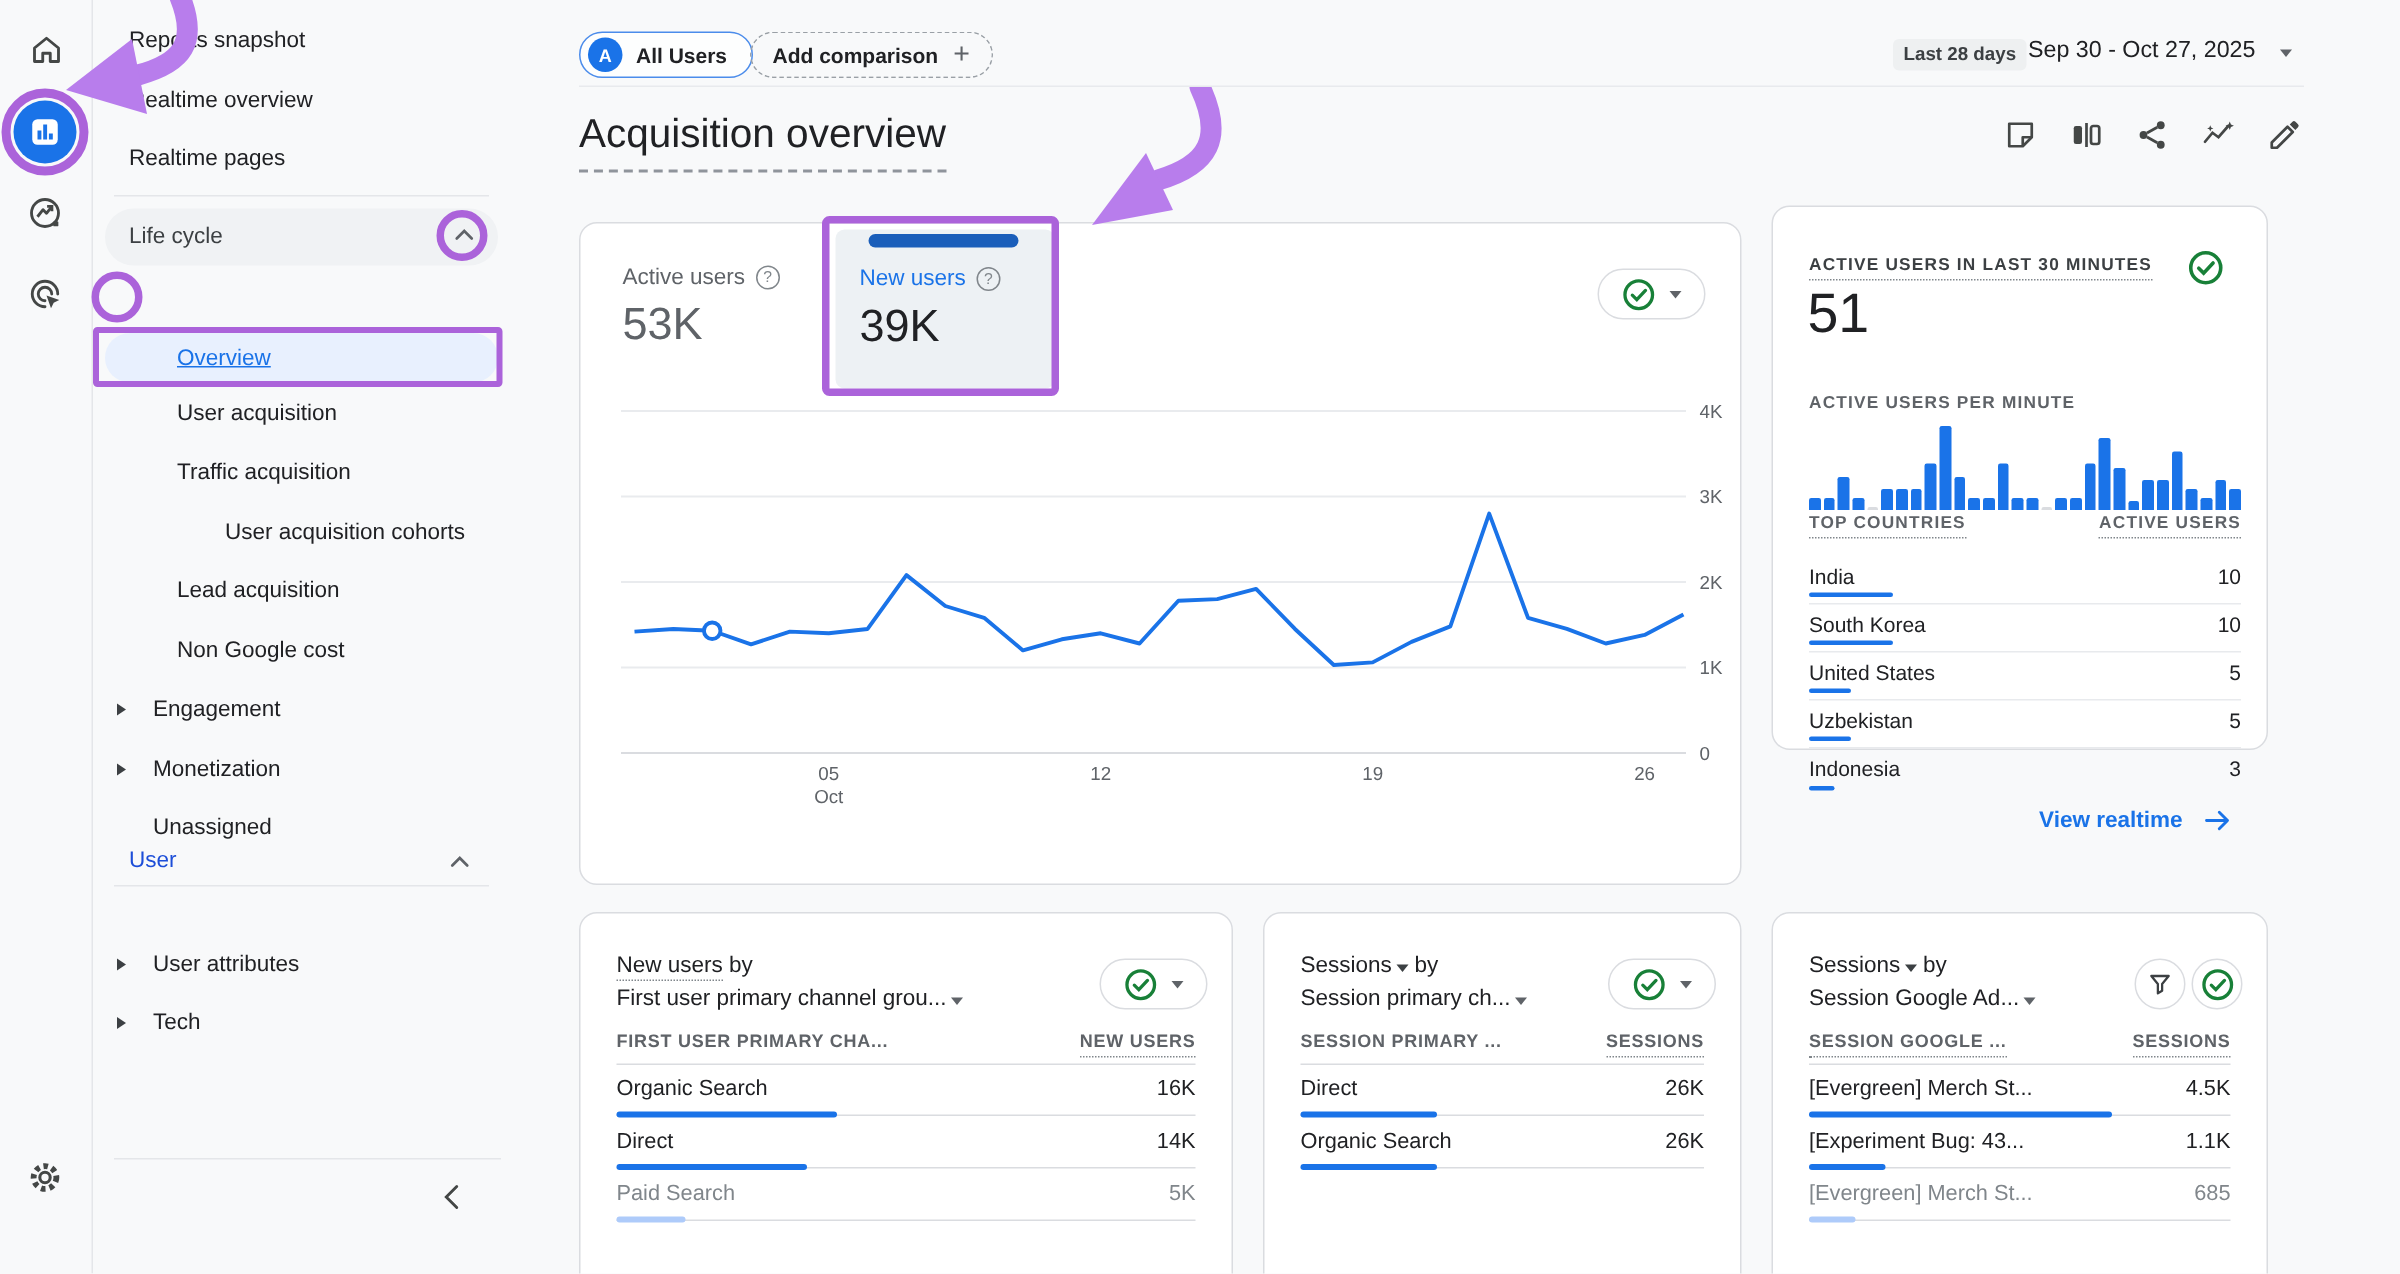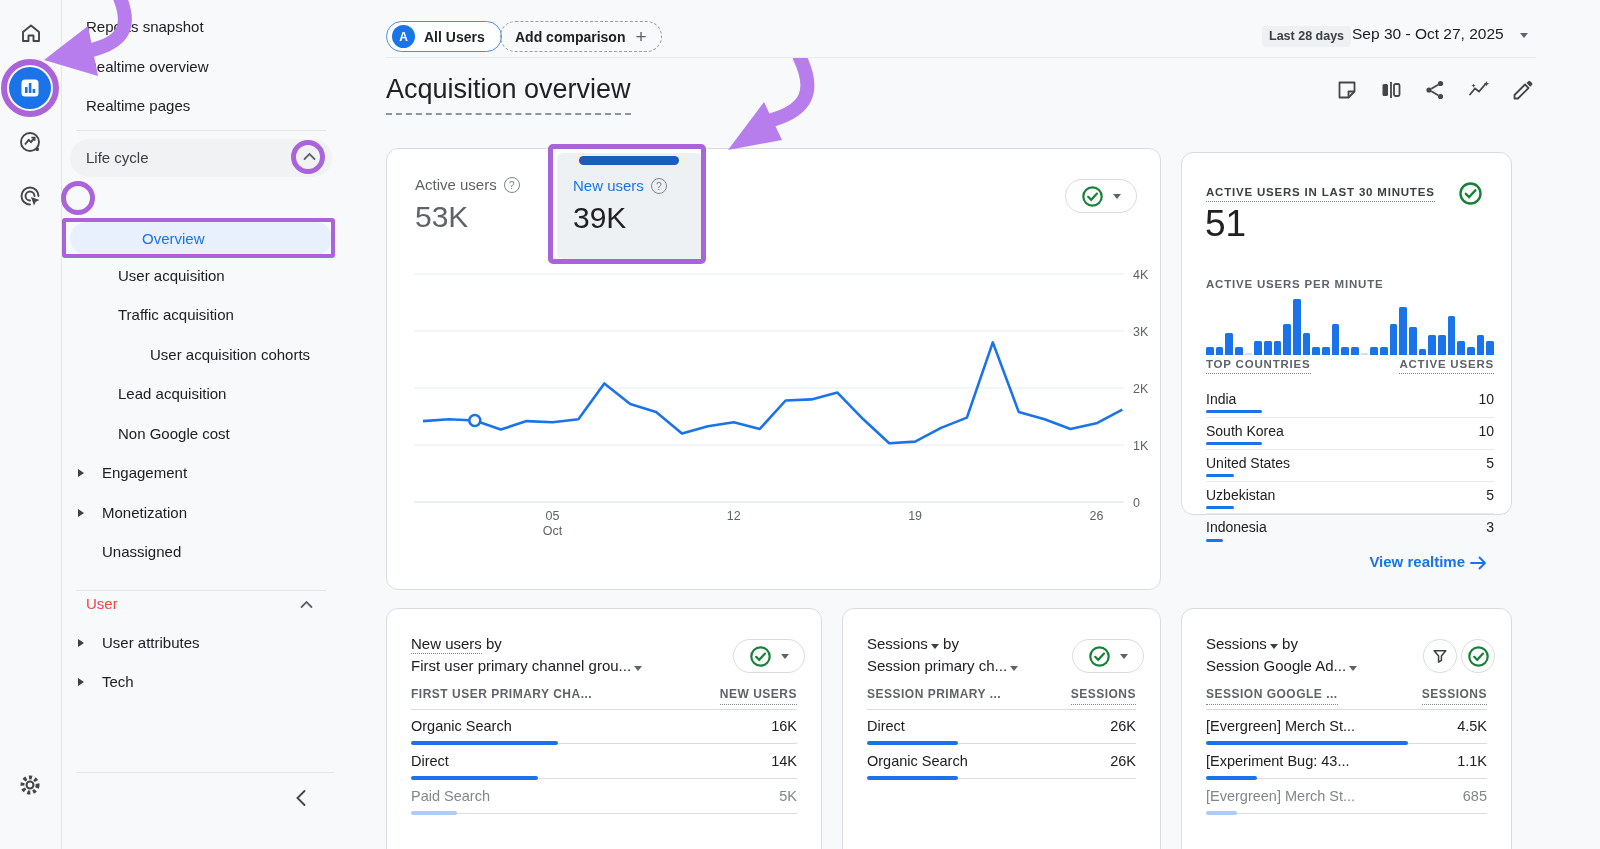--- a/index.html
+++ b/index.html
@@ -50,37 +50,37 @@
   #metric2-tab .bar-ind { position:absolute; left:22px; top:3px; width:100px; height:9px; background:#1a5eba; border-radius:5px; }
   #metric2-tab .inner { position:absolute; left:16px; top:24px; }
   #metric2-tab .metric-label { color:#1a73e8; }
   #metric2-tab .metric-value { color:#202124; }
   #newusers-box { position:absolute; left:548px; top:144px; width:158px; height:120px; border:5px solid #ab63da; border-radius:5px; z-index:6; }
   .status-pill { display:flex; align-items:center; justify-content:center; gap:9px; width:72px; height:34px; background:#fff; border:1px solid #dadce0; border-radius:17px; cursor:pointer; }
   #main-pill { position:absolute; left:678px; top:30px; }
   svg text { font-family:"Liberation Sans","DejaVu Sans",sans-serif; }
 
   
-  #rt-card { left:1181px; top:152px; width:331px; height:363px; }
+  #rt-card { left:1181px; top:137px; width:331px; height:363px; }
   .ovl { text-transform:uppercase; font-size:11.5px; letter-spacing:.8px; color:#3c4043; font-weight:bold; }
   .dotted { border-bottom:1.5px dotted #80868b; padding-bottom:3px; }
   #rt-title { position:absolute; left:24px; top:33px; }
   #rt-check { position:absolute; left:276px; top:28px; }
   #rt-value { position:absolute; left:23px; top:50px; font-size:37px; color:#202124; }
   #rt-permin { position:absolute; left:24px; top:125px; color:#5f6368; font-weight:bold; }
   #minute-bars { position:absolute; left:24px; top:146px; width:288px; height:56px; display:flex; align-items:flex-end; gap:2px; }
   #minute-bars span { flex:1; background:#1a73e8; border-radius:1.5px 1.5px 0 0; }
   #rt-cols { position:absolute; left:24px; top:205px; width:288px; display:flex; justify-content:space-between; }
   #rt-cols .ovl { color:#5f6368; }
   #country-rows { position:absolute; left:24px; top:233px; width:288px;text-align:right; }
   .c-row { height:32px; border-bottom:1px solid #e8eaed; position:relative; }
   .c-row:last-child { border-bottom:none; }
   .c-top { display:flex; justify-content:space-between; font-size:14px; color:#202124; padding-top:5px; }
   .c-bar { position:absolute; left:0; bottom:4px; height:3px; background:#1a73e8; border-radius:2px; }
-  #rt-link { position:absolute; right:24px; top:400px; color:#1a73e8; font-size:15px; font-weight:bold; display:flex; align-items:flex-end; gap:5px; cursor:pointer; }
+  #rt-link { position:absolute; right:24px; top:400px; color:#1a73e8; font-size:15px; font-weight:bold; display:flex; align-items:center; gap:15px; cursor:pointer; }
 
   
   .bcard { top:608px; height:272px; }
   #bcard-0 { left:386px; width:436px; }
   #bcard-1 { left:842px; width:319px; }
   #bcard-2 { left:1181px; width:331px; }
   .b-title { position:absolute; left:24px; top:24px; font-size:15px; color:#202124; line-height:22px; }
   .b-title .dot-u { border-bottom:1.5px dotted #80868b; padding-bottom:1px; }
   .b-title .tri-down { border-top-width:5px; margin-left:3px; }
   .b-title .dim { cursor:pointer; }
@@ -144,34 +144,34 @@
     <span>Life cycle</span>
     <svg style="position:absolute; right:16px; top:13px;" width="13" height="9" viewBox="0 0 13 9">
         <path d="M1.5 7 L6.5 2 L11.5 7" fill="none" stroke="#5f6368" stroke-width="1.8" stroke-linecap="round"></path>
       </svg>
   </div>
   <div class="purple-ring annot" style="left:229px; top:140px;"></div>
 
   <div class="purple-ring annot" style="left:-1px; top:181px;"></div>
 
   <div id="overview-box" class="annot"></div>
-  <div id="overview-pill"><span style="margin-left:72px;">Overview</span></div>
+  <div id="overview-pill"><span style="margin-left:48px;text-decoration:underline;">Overview</span></div>
 
   <div class="nav-item" style="left:56px; top:263px;">User acquisition</div>
   <div class="nav-item" style="left:56px; top:302px;">Traffic acquisition</div>
   <div class="nav-item" style="left:56px; top:342px;margin-left:32px;">User acquisition cohorts</div>
   <div class="nav-item" style="left:56px; top:381px;">Lead acquisition</div>
   <div class="nav-item" style="left:56px; top:421px;">Non Google cost</div>
 
   <div class="nav-item" style="left:40px; top:460px;"><span class="tri-right" style="position:absolute; left:-24px; top:9px;"></span><span>Engagement</span></div>
   <div class="nav-item" style="left:40px; top:500px;"><span class="tri-right" style="position:absolute; left:-24px; top:9px;"></span><span>Monetization</span></div>
   <div class="nav-item" style="left:40px; top:539px;">Unassigned</div>
 
   <div class="nav-divider" style="top:590px;"></div>
-  <div class="nav-item" style="left:24px; top:591px; color:#ef4444;">
+  <div class="nav-item" style="left:24px; top:561px; color:#1d4ed8;">
     <span>User</span>
     <svg style="position:absolute; left:214px; top:9px;" width="13" height="9" viewBox="0 0 13 9">
         <path d="M1.5 7 L6.5 2 L11.5 7" fill="none" stroke="#5f6368" stroke-width="1.8" stroke-linecap="round"></path>
       </svg>
   </div>
   <div class="nav-item" style="left:40px; top:630px;"><span class="tri-right" style="position:absolute; left:-24px; top:9px;"></span><span>User attributes</span></div>
   <div class="nav-item" style="left:40px; top:669px;"><span class="tri-right" style="position:absolute; left:-24px; top:9px;"></span><span>Tech</span></div>
 
   <div class="nav-divider" style="top:772px; width:258px;"></div>
   <svg style="position:absolute; left:232px; top:789px;" width="14" height="18" viewBox="0 0 14 18">

